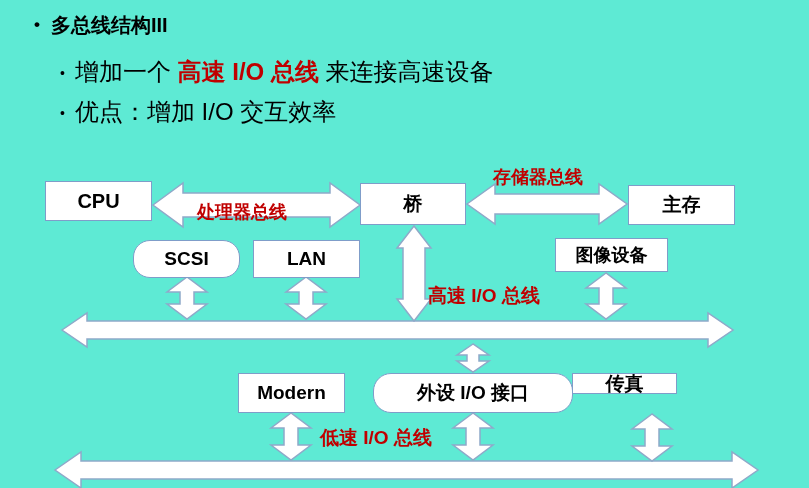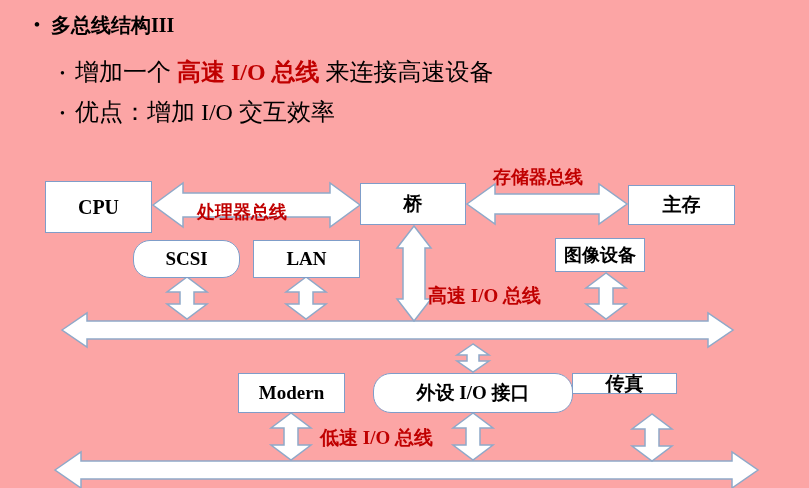--- a/index.html
+++ b/index.html
@@ -1,18 +1,18 @@
 <!DOCTYPE html>
 <html><head>
 <meta charset="utf-8">
 <style>
   html,body { margin:0; padding:0; background:#fff; }
   .page {
-    position:relative; width:809px; height:488px; background:#fca5a5;
-    font-family:Liberation Serif, serif; color:#000; overflow:hidden;
+    position:relative; width:809px; height:488px; background:#5eead4;
+    font-family:Liberation Sans, sans-serif; color:#000; overflow:hidden;
   }
   .title-row {
     position:absolute; left:34px; top:12px; font-size:20px; font-weight:bold;
     white-space:nowrap;
   }
   .title-row::before { content:"•"; margin-right:11px; font-size:17px; vertical-align:2px; }
   .bullet-row { position:absolute; font-size:24px; white-space:nowrap; }
   .bullet-row::before { content:"•"; margin-right:10px; font-size:14px; vertical-align:2px; }
   .hl { color:#c00000; font-weight:bold; }
   .arrows { position:absolute; left:0; top:0; width:809px; height:488px; }
@@ -48,26 +48,26 @@
     <path class="arrow" d="M473,344 L457,355 L467,355 L467,361 L457,361 L473,372 L489,361 L479,361 L479,355 L489,355 Z"></path>
 
     <path class="arrow" d="M291,413 L271,428 L284,428 L284,445 L271,445 L291,460 L311,445 L298,445 L298,428 L311,428 Z"></path>
     <path class="arrow" d="M473,413 L453,428 L466,428 L466,445 L453,445 L473,460 L493,445 L480,445 L480,428 L493,428 Z"></path>
     <path class="arrow" d="M652,414 L632,429 L645,429 L645,446 L632,446 L652,461 L672,446 L659,446 L659,429 L672,429 Z"></path>
 
     <path class="arrow" d="M153,205 L183,183 L183,193 L330,193 L330,183 L360,205 L330,227 L330,217 L183,217 L183,227 Z"></path>
     <path class="arrow" d="M467,204 L495,184 L495,194 L599,194 L599,184 L627,204 L599,224 L599,214 L495,214 L495,224 Z"></path>
   </svg>
 
-  <div class="box" style="left:45px; top:181px; width:107px; height:52px; font-size:20px;">CPU</div>
+  <div class="box" style="left:45px; top:181px; width:107px; height:40px; font-size:20px;">CPU</div>
   <div class="box" style="left:360px; top:183px; width:106px; height:42px;">桥</div>
   <div class="box" style="left:628px; top:185px; width:107px; height:40px;">主存</div>
   <div class="box" style="left:133px; top:240px; width:107px; height:38px;border-radius:17px;">SCSI</div>
   <div class="box" style="left:253px; top:240px; width:107px; height:38px;">LAN</div>
-  <div class="box" style="left:555px; top:238px; width:90px; height:34px; font-size:18px;">图像设备</div>
+  <div class="box" style="left:555px; top:238px; width:113px; height:34px; font-size:18px;">图像设备</div>
   <div class="box" style="left:238px; top:373px; width:107px; height:40px;">Modern</div>
   <div class="box" style="left:373px; top:373px; width:200px; height:40px;border-radius:18px;">外设 I/O 接口</div>
   <div class="box" style="left:572px; top:373px; width:105px; height:21px;">传真</div>
 
   <div class="red-label" style="left:197px; top:163px; font-size:18px;margin-top:40px;">处理器总线</div>
   <div class="red-label" style="left:493px; top:160px; font-size:18px;margin-top:8px;">存储器总线</div>
   <div class="red-label" style="left:428px; top:286px;">高速 I/O 总线</div>
   <div class="red-label" style="left:320px; top:428px;">低速 I/O 总线</div>
 
 </div>

